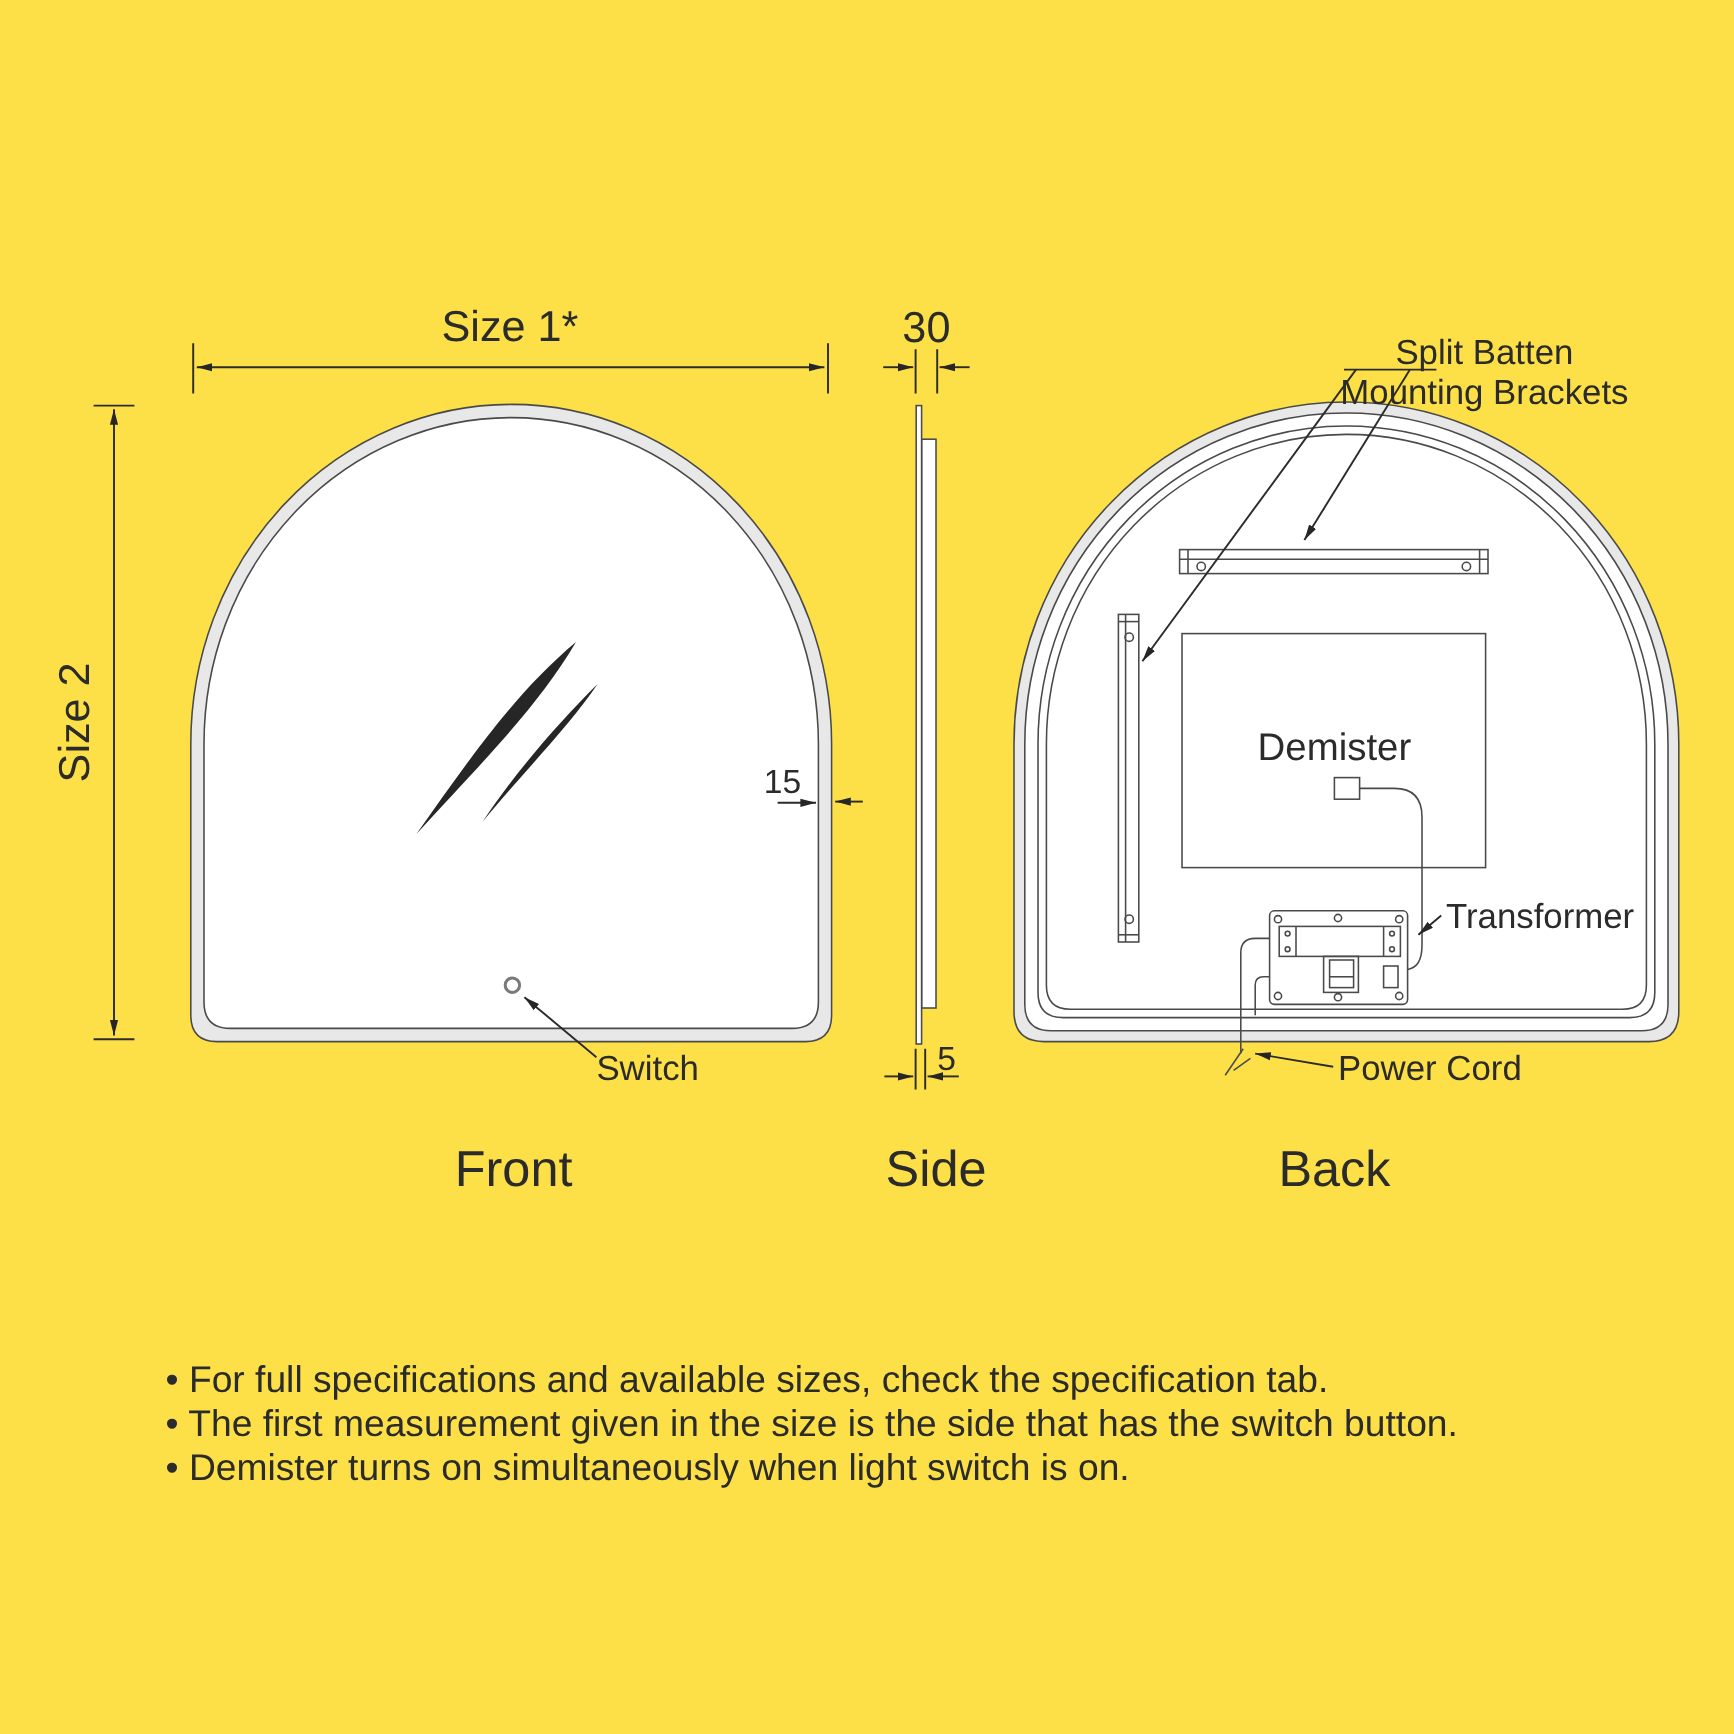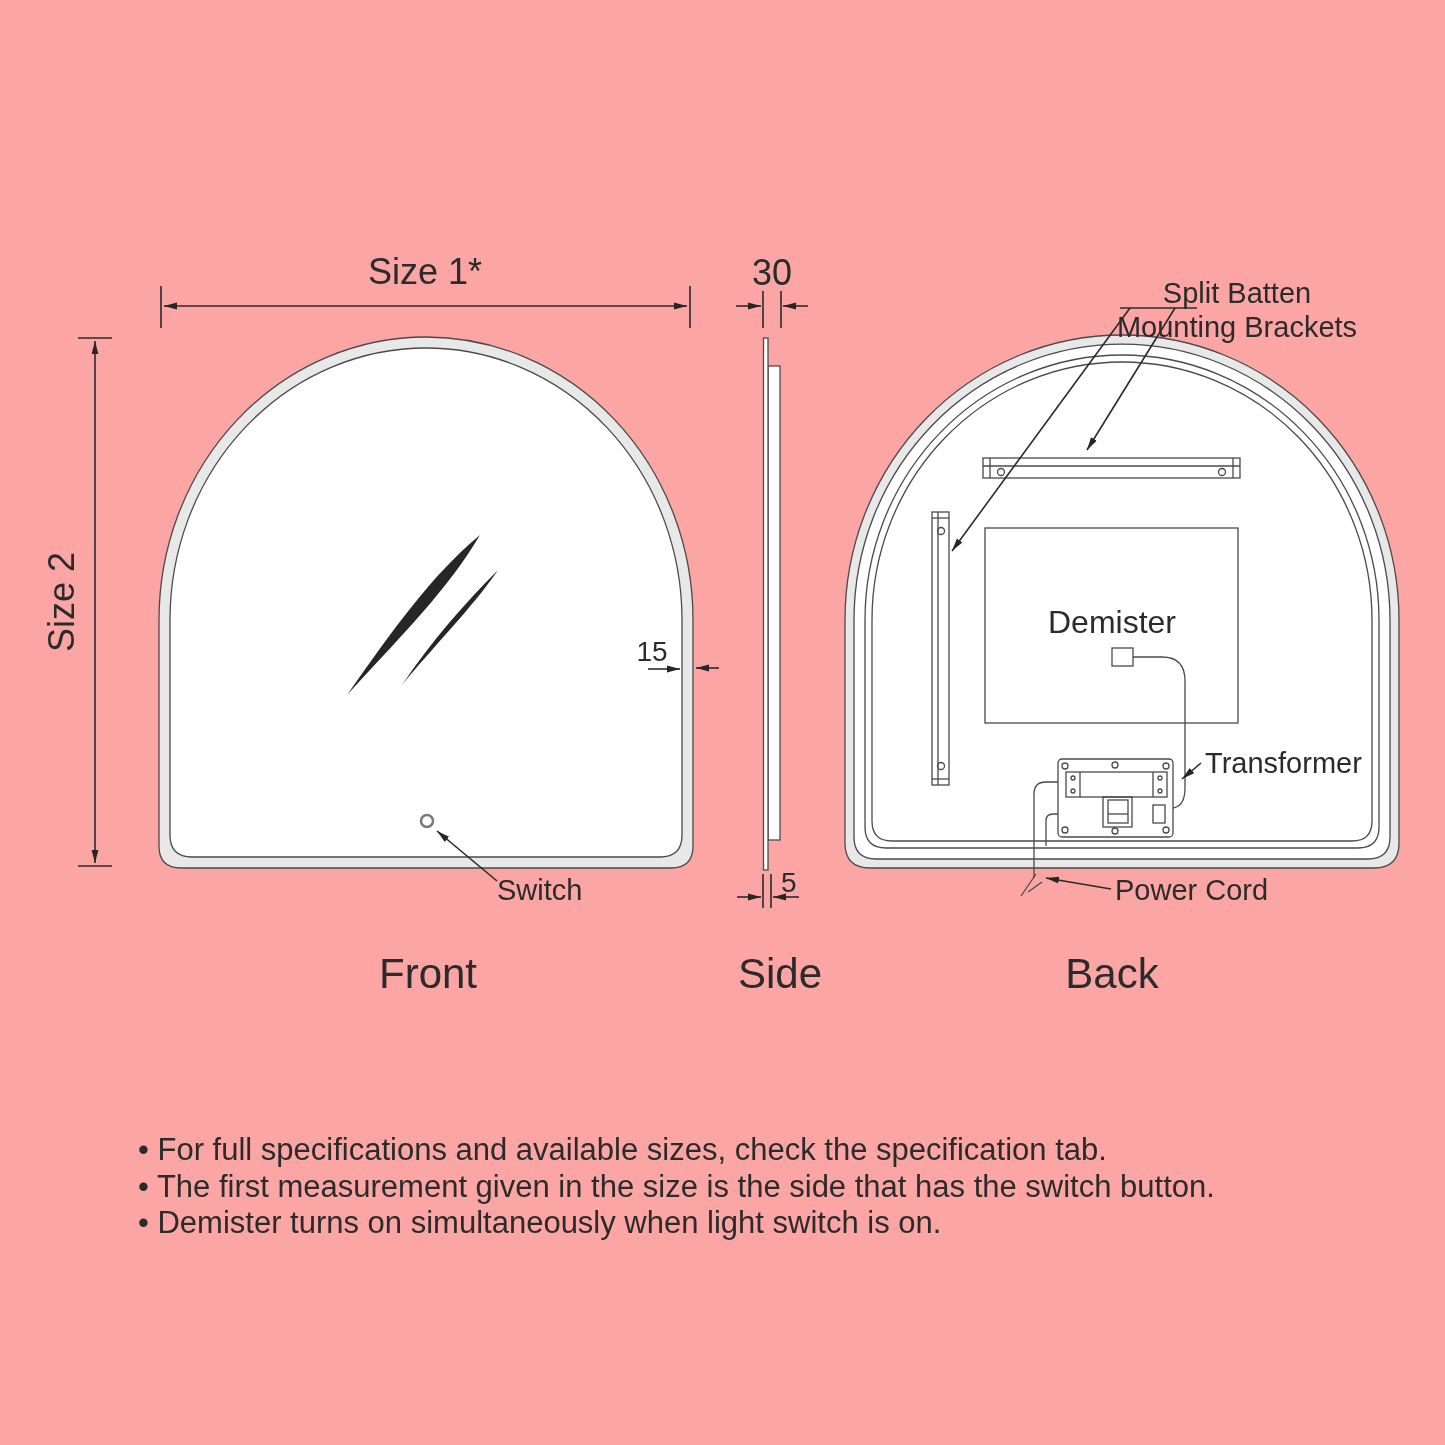--- a/index.html
+++ b/index.html
@@ -1,16 +1,16 @@
 <!DOCTYPE html>
 <html><head>
 <meta charset="utf-8">
 <style>
   html,body{margin:0;padding:0;background:#ffffff;}
-  .canvas{position:relative;width:1445px;height:1445px;background:#fca5a5;overflow:hidden;}
+  .canvas{position:relative;width:1445px;height:1445px;background:#fde047;overflow:hidden;}
   svg{display:block;}
   text{font-family:"Liberation Sans","DejaVu Sans",sans-serif;fill:#2b2b2b;}
   .t-big{font-size:36px;}
   .t-view{font-size:42px;}
   .t-dim{font-size:28px;}
   .t-label{font-size:29px;}
   .t-demister{font-size:32px;}
   .t-note{font-size:31px;}
   .outline{fill:none;stroke:#4a4a4a;stroke-width:1.3px;}
   .band{fill:#e8e8e8;stroke:#4a4a4a;stroke-width:1.3px;}

